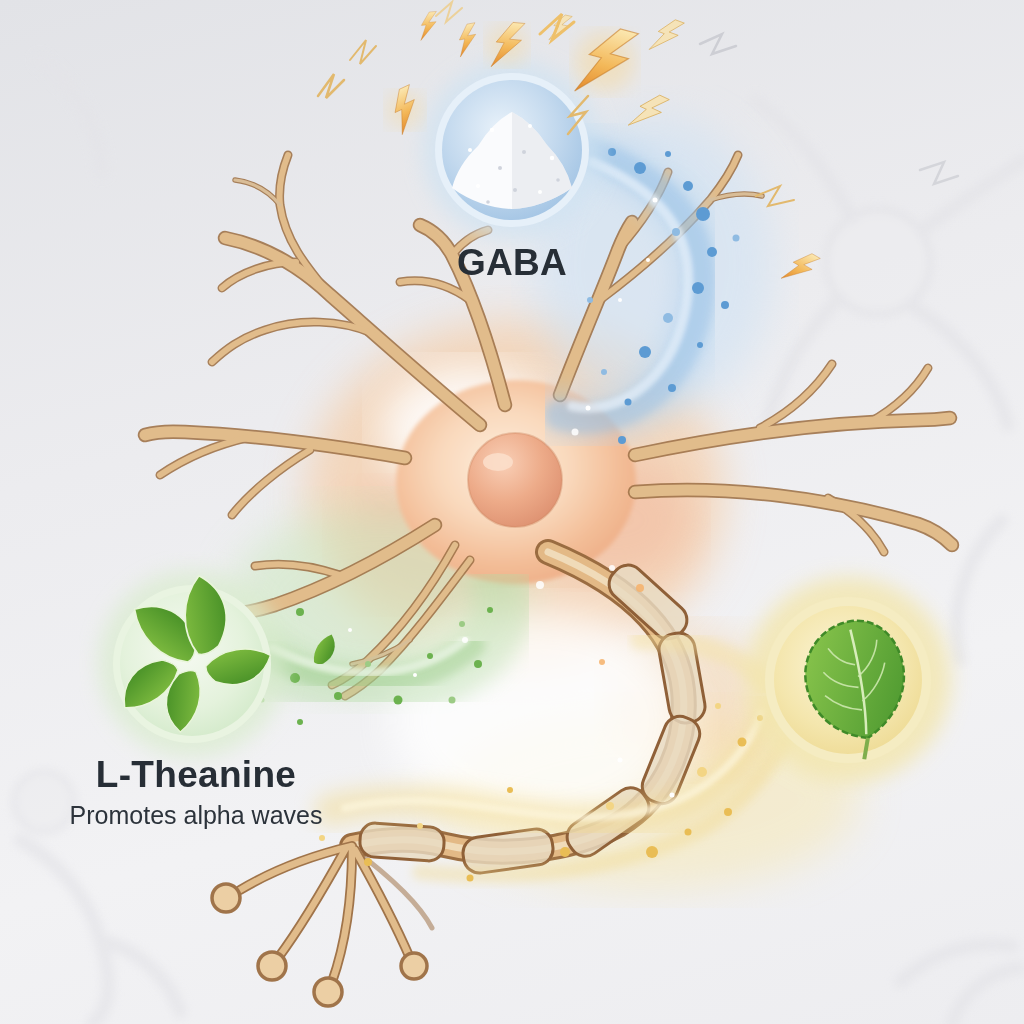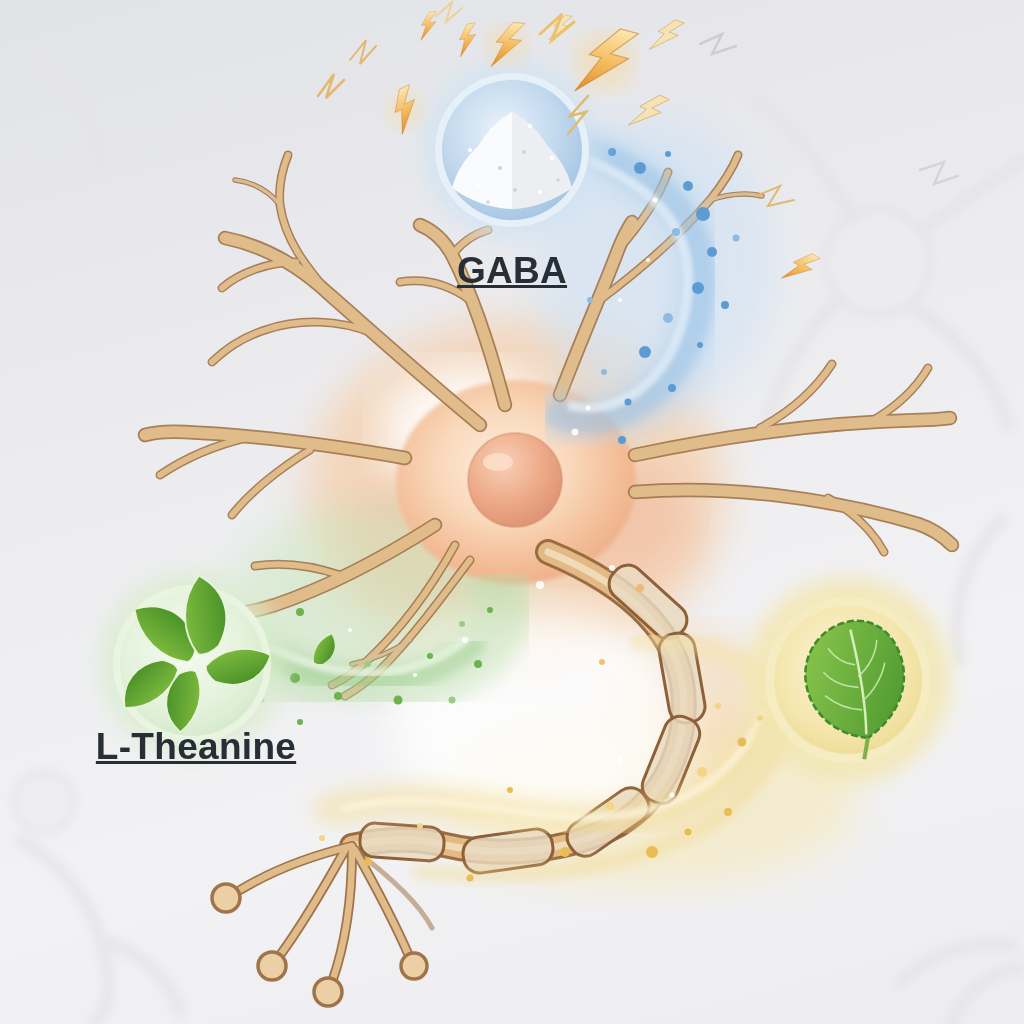--- a/index.html
+++ b/index.html
@@ -3,25 +3,25 @@
 <meta charset="utf-8">
 <style>
   html,body{margin:0;padding:0;}
   body{width:1024px;height:1024px;overflow:hidden;
        font-family:"Liberation Sans", sans-serif;}
   .canvas{position:relative;width:1024px;height:1024px;
           background:linear-gradient(165deg,#e2e3e7 0%,#ececef 38%,#f2f2f4 70%,#ededf0 100%);
           overflow:hidden;}
   svg.scene{position:absolute;inset:0;}
   .label{position:absolute;text-align:center;color:#272e36;}
-  .label h2{margin:12px;font-size:37px;font-weight:700;letter-spacing:.3px;line-height:1.05;text-decoration:underline;}
+  .label h2{margin:4px;font-size:37px;font-weight:700;letter-spacing:.3px;line-height:1.05;}
   .label p{margin:6px 0 0 0;font-size:25px;font-weight:400;line-height:1.18;color:#2c333b;}
   .label-gaba{left:362px;top:240px;width:300px;}
   .label-gaba p{margin-left:auto;margin-right:auto;width:200px;}
-  .label-theanine{left:36px;top:716px;width:320px;}
+  .label-theanine{left:36px;top:752px;width:320px;}
   .label-lemon{left:680px;top:766px;width:320px;}
 </style>
 </head>
 <body>
 
 <div class="canvas">
 
 <svg class="scene" width="1024" height="1024" viewBox="0 0 1024 1024">
   <defs>
     <radialGradient id="somaGrad" cx="45%" cy="42%" r="62%">
@@ -461,15 +461,16 @@
       <polyline points="920,170 944,162 934,184 958,176" stroke="#d4d5da" stroke-width="2.5"></polyline>
     </g>
   </g>
 </svg>
 
 <div class="label label-gaba">
   <h2>GABA</h2>
 </div>
 <div class="label label-theanine">
   <h2>L-Theanine</h2>
+  <p>Promotes alpha waves</p>
 </div>
 
 </div>
 
 </body></html>

